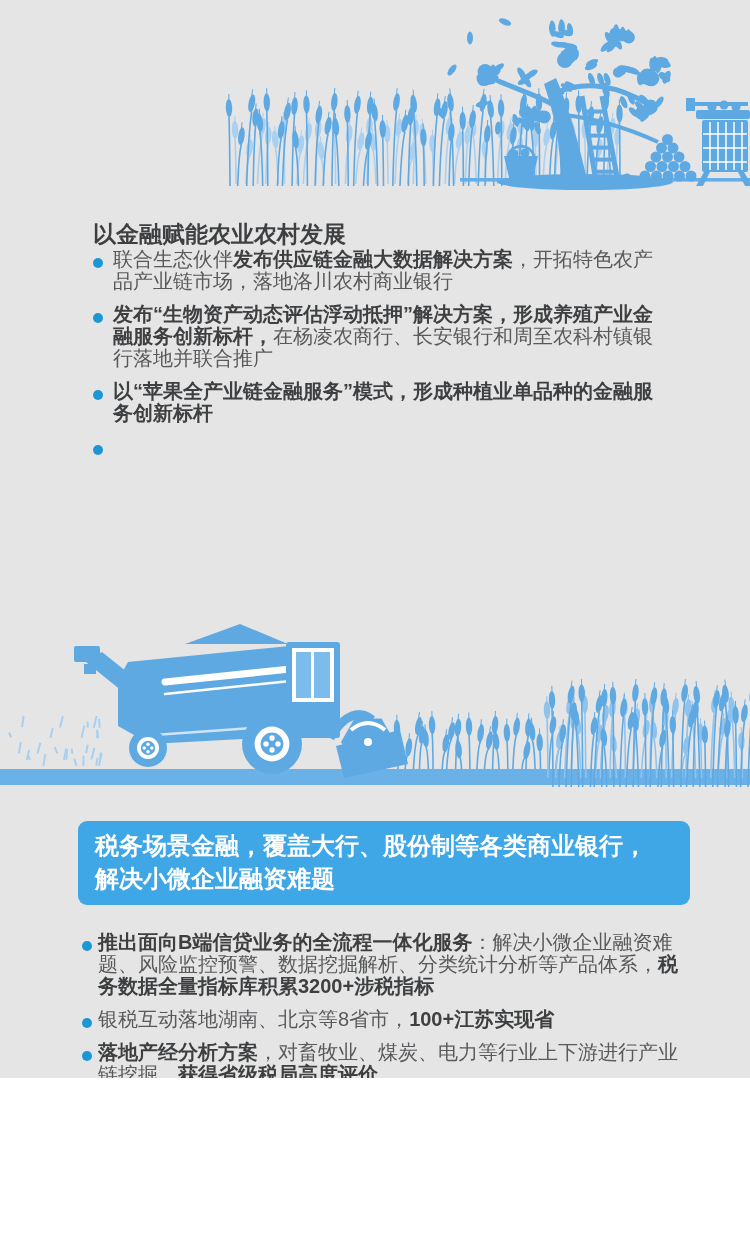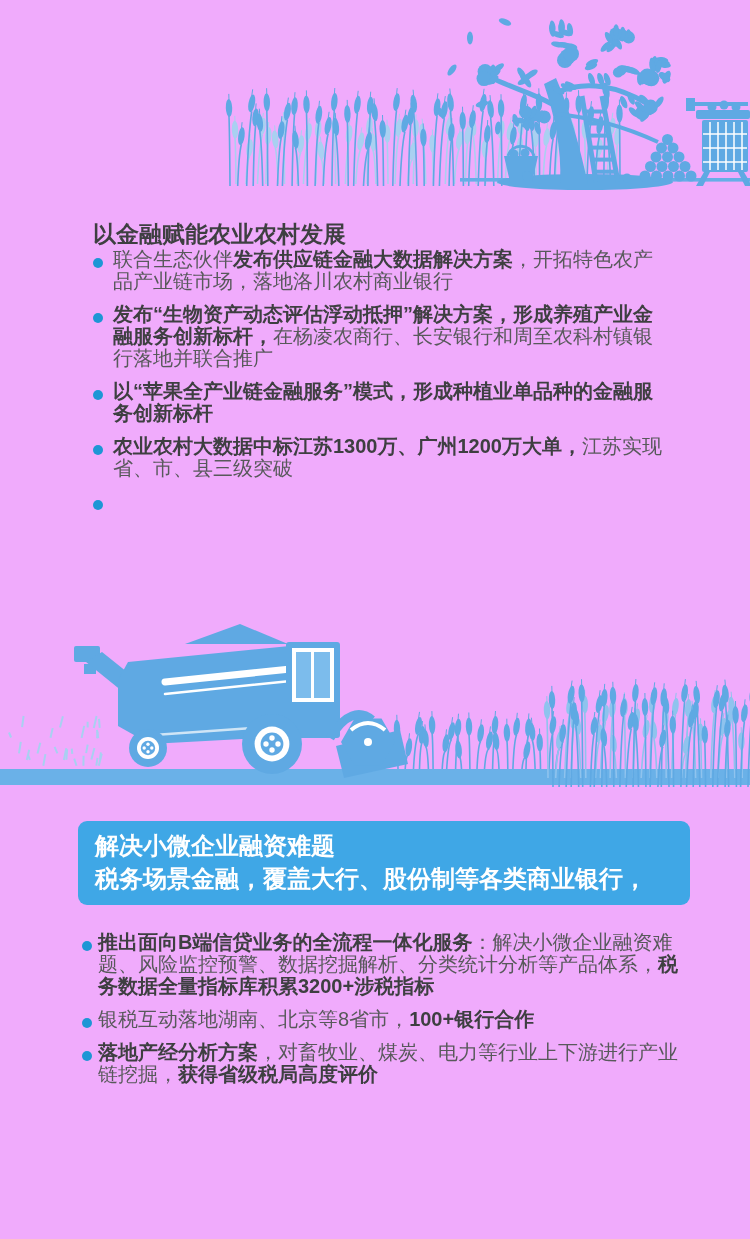--- a/index.html
+++ b/index.html
@@ -1,17 +1,17 @@
 <!DOCTYPE html>
 <html lang="zh" style="--accent-blue: #3fa7e6; --illustration-blue: #5fa9e3; --illustration-light: #a9d0f1; --ground-blue: #6ab1e8; --bullet-blue: #1d96d5; --text-bold: #3e3f41; --text-regular: #58595b; --banner-text: #ffffff;"><head>
 <meta charset="utf-8">
 <style>
   html,body{margin:0;padding:0;background:#fff;}
   body{font-family:"Liberation Sans","DejaVu Sans",sans-serif;}
-  .page{position:relative;width:750px;height:1239px;background:#f0abfc;overflow:hidden;}
+  .page{position:relative;width:750px;height:1078px;background:#e5e5e5;overflow:hidden;}
 
   .top-illo{position:absolute;top:8px;left:0;width:750px;height:182px;display:block;}
   .mid-illo{position:absolute;top:618px;left:0;width:750px;height:172px;display:block;}
 
   .sec1{position:absolute;top:220px;left:93px;width:572px;}
   .sec1 h1{margin:0;font-size:23px;line-height:28px;font-weight:bold;color:var(--text-bold);}
   .sec1 ul{margin-top:19px;}
 
   ul.blist{list-style:none;margin:0;padding:0;}
   .blist li{position:relative;padding-left:20px;margin-bottom:11px;
@@ -478,21 +478,20 @@
       <path d="M744,164 L752,178 L745,178 L738,164 Z" fill="#5fa9e3"></path>
     </g>
   </svg>
 
   <section class="sec1">
     <h1>以金融赋能农业农村发展</h1>
     <ul class="blist">
         <li><span class="dot"></span><span>联合生态伙伴</span><b>发布供应链金融大数据解决方案</b><span>，开拓特色农产品产业链市场，落地洛川农村商业银行</span></li>
         <li><span class="dot"></span><b>发布“生物资产动态评估浮动抵押”解决方案，形成养殖产业金融服务创新标杆，</b><span>在杨凌农商行、长安银行和周至农科村镇银行落地并联合推广</span></li>
         <li><span class="dot"></span><b>以“苹果全产业链金融服务”模式，形成种植业单品种的金融服务创新标杆</b></li>
-        <li><span class="dot"></span><b>农业农村大数据中标江苏1300万、广州1200万大单，</b><span>江苏实现省、市、县三级突破</span></li>
         <li><span class="dot"></span></li>
       </ul>
   </section>
 
   <svg class="mid-illo" viewBox="0 0 750 172">
     <g id="midSpeckles">
         <path d="M100.0,141.5 l0.8,-7.2" stroke="#a9d0f1" stroke-width="2" fill="none"></path>
         <path d="M43.3,147.8 l2.1,-11.7" stroke="#a9d0f1" stroke-width="2" fill="none"></path>
         <path d="M72.3,135.8 l-0.6,-5.2" stroke="#a9d0f1" stroke-width="2" fill="none"></path>
         <path d="M93.8,110.1 l2.8,-12.0" stroke="#a9d0f1" stroke-width="2" fill="none"></path>
@@ -814,23 +813,23 @@
         <ellipse cx="744.4" cy="95.3" rx="3.2" ry="9" transform="rotate(7.6 744.4 95.3)" fill="#5fa9e3"></ellipse>
         <line x1="744.4" y1="88.3" x2="745.1" y2="81.3" stroke="#5fa9e3" stroke-width="1"></line>
         <path d="M748.0,169 Q749.5,113.4 752.9,84.0" stroke="#5fa9e3" stroke-width="1.6" fill="none"></path>
         <ellipse cx="752.9" cy="76.0" rx="3.2" ry="9" transform="rotate(9.8 752.9 76.0)" fill="#5fa9e3"></ellipse>
         <line x1="752.9" y1="69.0" x2="753.9" y2="62.0" stroke="#5fa9e3" stroke-width="1"></line>
       </g>
   </svg>
 
   <section class="sec2">
     <div class="banner">
+        <div>税务场景金融，覆盖大行、股份制等各类商业银行，</div>
         <div>解决小微企业融资难题</div>
-        <div>税务场景金融，覆盖大行、股份制等各类商业银行，</div>
       </div>
     <ul class="blist">
         <li><span class="dot"></span><b>推出面向B端信贷业务的全流程一体化服务</b><span>：解决小微企业融资难题、风险监控预警、数据挖掘解析、分类统计分析等产品体系，</span><b>税务数据全量指标库积累3200+涉税指标</b></li>
-        <li><span class="dot"></span><span>银税互动落地湖南、北京等8省市，</span><b>100+银行合作</b></li>
+        <li><span class="dot"></span><span>银税互动落地湖南、北京等8省市，</span><b>100+江苏实现省</b></li>
         <li><span class="dot"></span><b>落地产经分析方案</b><span>，对畜牧业、煤炭、电力等行业上下游进行产业链挖掘，</span><b>获得省级税局高度评价</b></li>
       </ul>
   </section>
 
 </div>
 
 </body></html>

